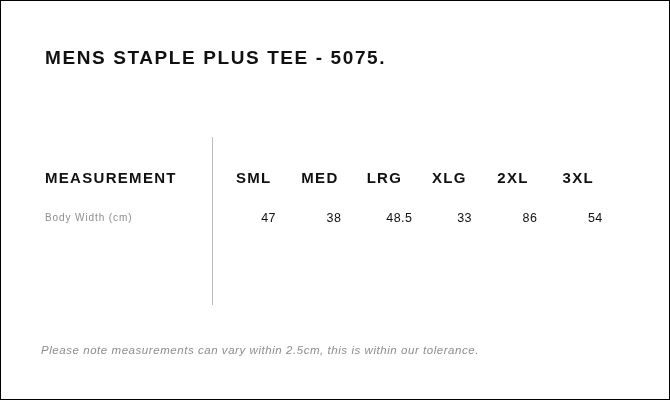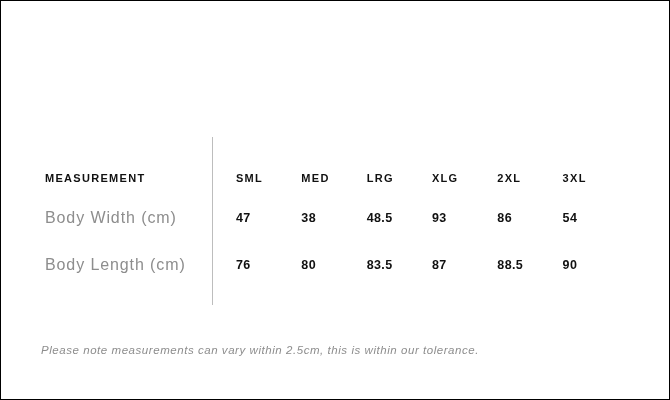--- a/index.html
+++ b/index.html
@@ -52,63 +52,65 @@
   table.size-table td {
     padding: 0;
     border: none;
   }
   .col-measure { width: 190px; }
   .col-size { width: 65px; }
 
   thead th {
     height: 33px;
     vertical-align: middle;
-    font-size: 11px;
+    font-size: 15px;
     font-weight: bold;
     letter-spacing: 1.3px;
     color: #111111;
   }
   thead th.head-measure {
     text-align: left;
   }
   thead th.head-size {
     text-align: left;
   }
   tbody td {
     height: 47px;
     vertical-align: middle;
     font-size: 12.5px;
     color: #111111;
   }
   tbody td.cell-label {
     text-align: left;
     color: #8d8d8d;
     letter-spacing: 0.9px;
-    font-size: 16px;
+    font-size: 10px;
   }
   tbody td.cell-value {
-    font-weight: bold;
+    text-align: center;
+    font-weight: normal;
     letter-spacing: 0.4px;
   }
   .note {
     position: absolute;
     left: 40px;
     top: 343px;
     font-size: 11.5px;
     font-style: italic;
     letter-spacing: 0.55px;
     color: #8d8d8d;
     white-space: nowrap;
   }
 </style>
 </head>
 <body>
 
 <div class="page">
 
+  <div class="title">MENS STAPLE PLUS TEE - 5075.</div>
 
   <div class="divider"></div>
 
   <table class="size-table">
     <colgroup>
       <col class="col-measure">
       <col class="col-size">
       <col class="col-size">
       <col class="col-size">
       <col class="col-size">
@@ -125,31 +127,22 @@
         <th class="head-size">2XL</th>
         <th class="head-size">3XL</th>
       </tr>
     </thead>
     <tbody>
       <tr>
         <td class="cell-label">Body Width (cm)</td>
         <td class="cell-value">47</td>
         <td class="cell-value">38</td>
         <td class="cell-value">48.5</td>
-        <td class="cell-value">93</td>
+        <td class="cell-value">33</td>
         <td class="cell-value">86</td>
         <td class="cell-value">54</td>
-      </tr>
-      <tr>
-        <td class="cell-label">Body Length (cm)</td>
-        <td class="cell-value">76</td>
-        <td class="cell-value">80</td>
-        <td class="cell-value">83.5</td>
-        <td class="cell-value">87</td>
-        <td class="cell-value">88.5</td>
-        <td class="cell-value">90</td>
       </tr>
     </tbody>
   </table>
 
   <div class="note">Please note measurements can vary within 2.5cm, this is within our tolerance.</div>
 
 </div>
 
 </body></html>

